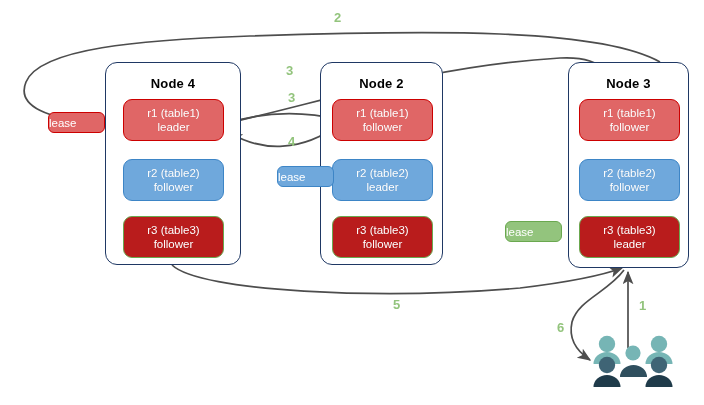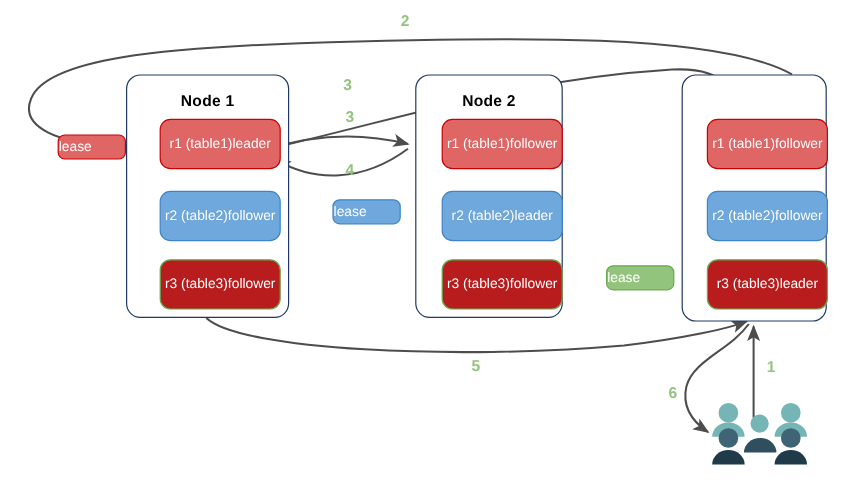--- a/index.html
+++ b/index.html
@@ -37,28 +37,27 @@
     font-size: 13px;
     font-weight: bold;
     color: #000000;
     letter-spacing: 0.2px;
   }
   .replica {
     position: absolute;
     border-radius: 9px;
     box-sizing: border-box;
     display: flex;
-    flex-direction: row;
+    flex-direction: column;
     align-items: center;
     justify-content: center;
     color: #ffffff;
     font-size: 11.5px;
     line-height: 14px;
     text-shadow: 0 0 1px rgba(0,0,0,0.12);
-    margin-left: 10px;
   }
   .replica span { display: block; }
   .rep-red   { background: #e06666; border: 1.6px solid #cc0000; }
   .rep-blue  { background: #6fa8dc; border: 1.6px solid #3d85c6; }
   .rep-green { background: #b91c1c; border: 1.6px solid #6aa84f; }
   .lease {
     position: absolute;
     border-radius: 6px;
     box-sizing: border-box;
     display: flex;
@@ -106,58 +105,59 @@
     <path d="M 340,124 C 302,152 262,152 230,133" fill="none" stroke="#4d4d4d" stroke-width="1.7" marker-end="url(#ah)"></path>
 
     <path d="M 172,265 C 200,292 380,300 520,288 C 570,282 606,274 622,268" fill="none" stroke="#4d4d4d" stroke-width="1.7" marker-end="url(#ah)"></path>
 
     <path d="M 628,348 L 628,272" fill="none" stroke="#4d4d4d" stroke-width="1.7" marker-end="url(#ah)"></path>
 
     <path d="M 624,270 C 608,292 578,300 572,322 C 568,340 578,352 590,360" fill="none" stroke="#4d4d4d" stroke-width="1.7" marker-end="url(#ah)"></path>
   </svg>
 
   <div class="node-box" style="left:105px; top:62px; width:136px; height:203px;">
-    <div class="node-title" style="top:13px;">Node 1</div>
+    <div class="node-title" style="top:13px;">Node 4</div>
 
     <div class="replica rep-red" style="left:17px; top:36px; width:101px; height:42px;">
       <span>r1 (table1)</span>
       <span>leader</span>
     </div>
 
     <div class="replica rep-blue" style="left:17px; top:96px; width:101px; height:42px;">
       <span>r2 (table2)</span>
       <span>follower</span>
     </div>
 
     <div class="replica rep-green" style="left:17px; top:153px; width:101px; height:42px;">
       <span>r3 (table3)</span>
       <span>follower</span>
     </div>
   </div>
 
-  <div class="node-box" style="left:346px; top:62px; width:123px; height:203px;">
+  <div class="node-box" style="left:320px; top:62px; width:123px; height:203px;">
     <div class="node-title" style="top:13px;">Node 2</div>
 
     <div class="replica rep-red" style="left:11px; top:36px; width:101px; height:42px;">
       <span>r1 (table1)</span>
       <span>follower</span>
     </div>
 
     <div class="replica rep-blue" style="left:11px; top:96px; width:101px; height:42px;">
       <span>r2 (table2)</span>
       <span>leader</span>
     </div>
 
     <div class="replica rep-green" style="left:11px; top:153px; width:101px; height:42px;">
       <span>r3 (table3)</span>
       <span>follower</span>
     </div>
   </div>
 
   <div class="node-box" style="left:568px; top:62px; width:121px; height:206px;">
+    <div class="node-title" style="top:13px;">Node 3</div>
 
     <div class="replica rep-red" style="left:10px; top:36px; width:101px; height:42px;">
       <span>r1 (table1)</span>
       <span>follower</span>
     </div>
 
     <div class="replica rep-blue" style="left:10px; top:96px; width:101px; height:42px;">
       <span>r2 (table2)</span>
       <span>follower</span>
     </div>

